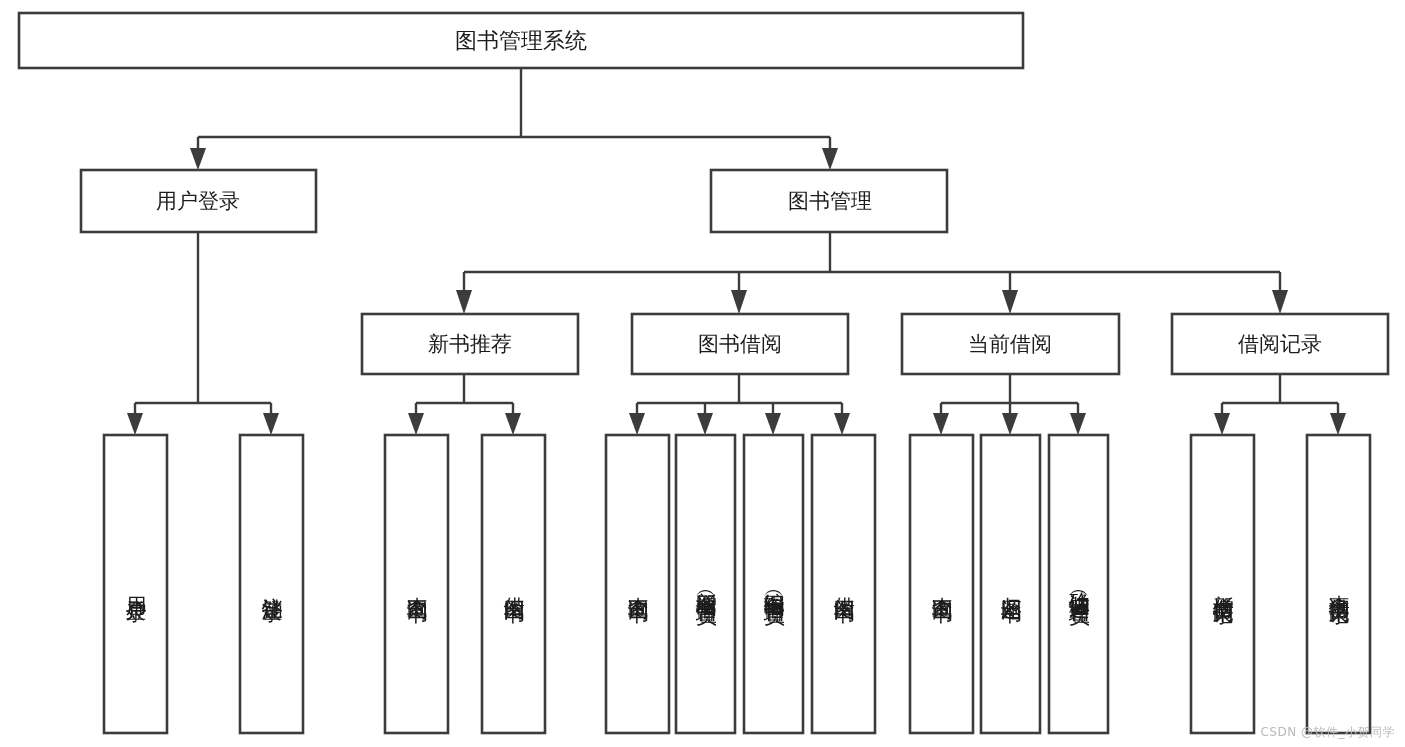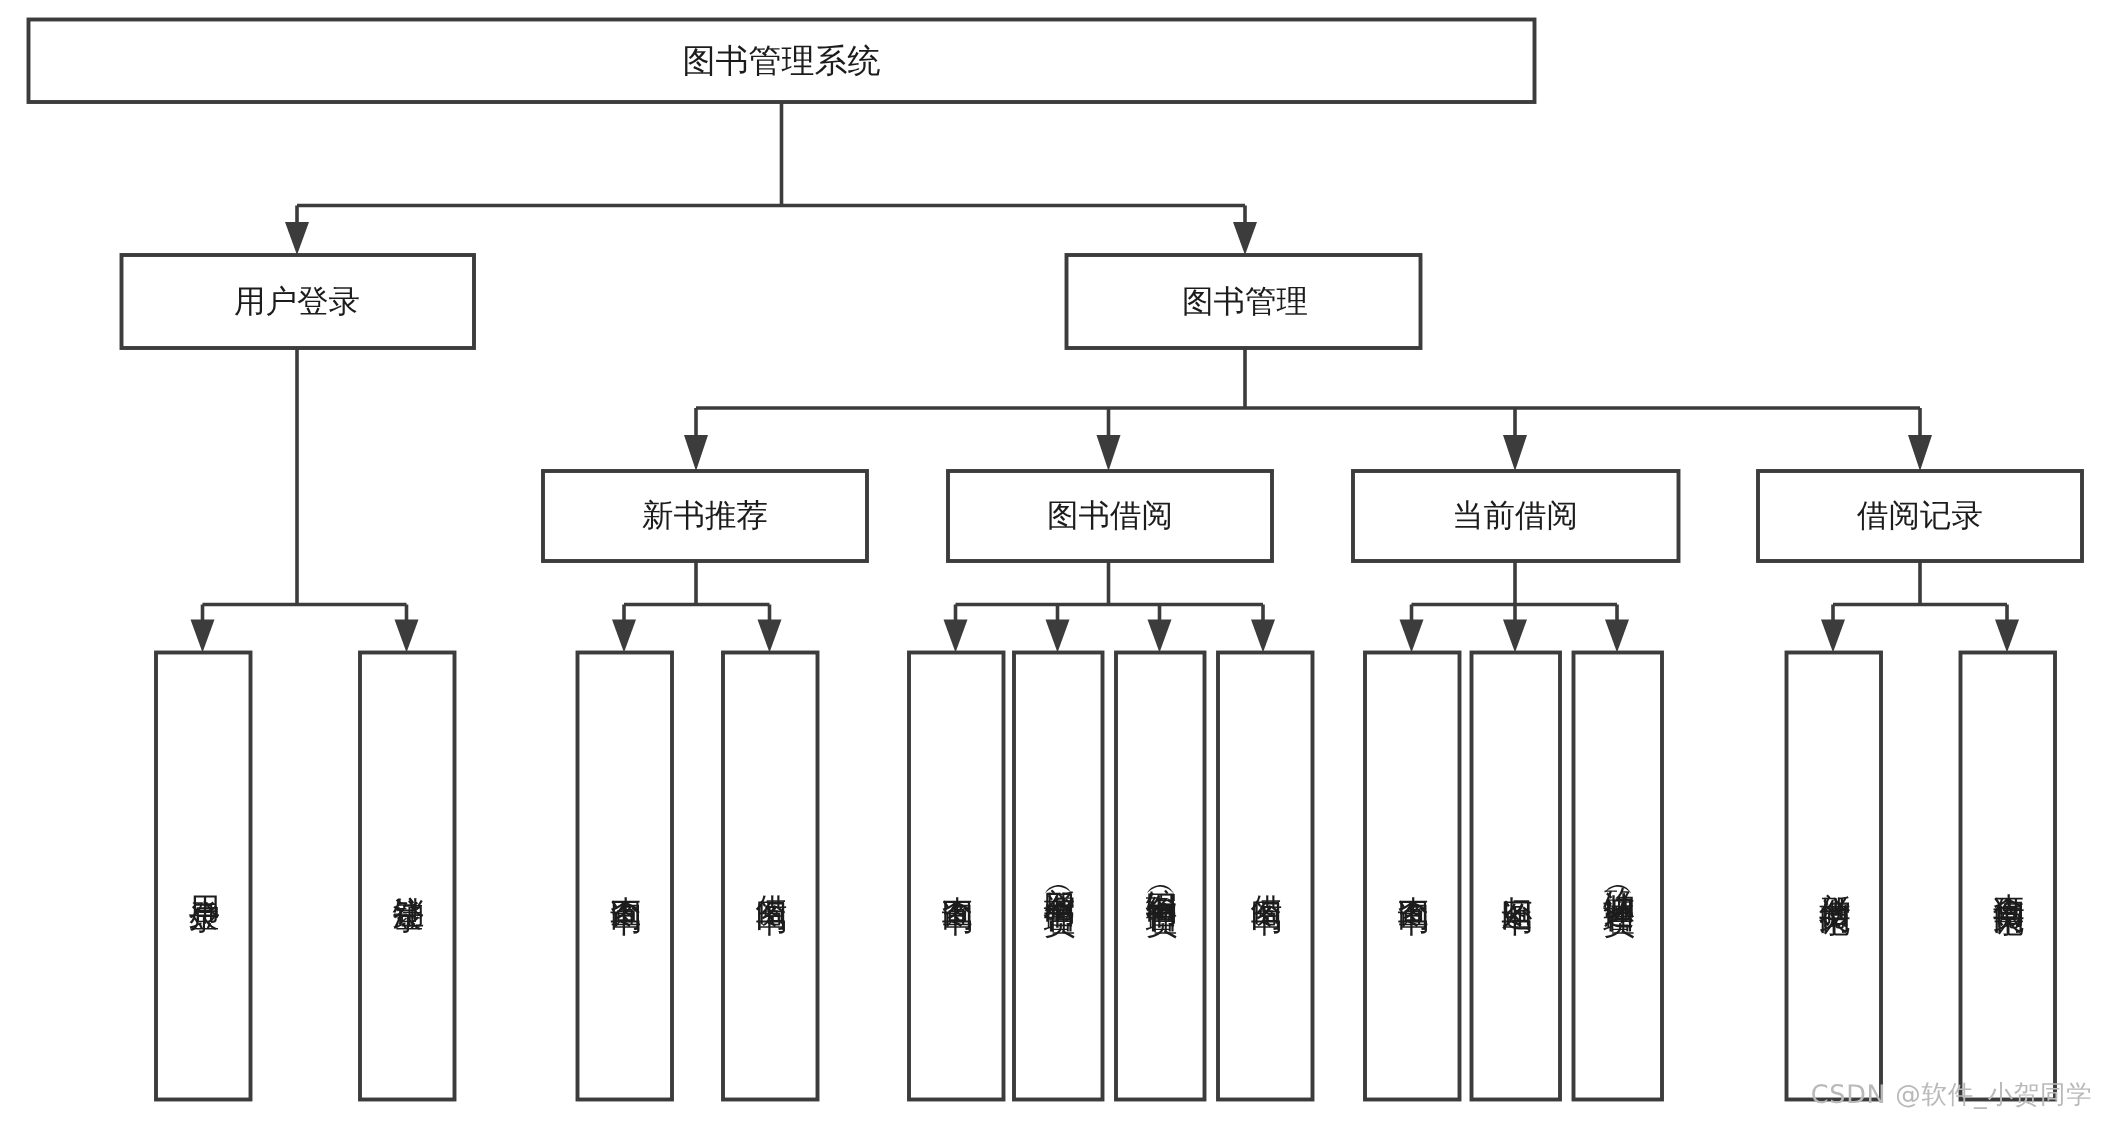--- a/index.html
+++ b/index.html
@@ -65,21 +65,21 @@
     justify-content: center;
     text-align: center;
     user-select: none;
     white-space: nowrap;
   }
   .watermark {
     position: absolute;
     right: 10px;
     bottom: 6px;
     font-family: "DejaVu Sans", "Liberation Sans", sans-serif;
-    font-size: 17px;
+    font-size: 12px;
     color: #b9b9b9;
     letter-spacing: 0.5px;
     white-space: nowrap;
   }
 </style>
 </head>
 <body>
 
 <div id="diagram-root">
 

